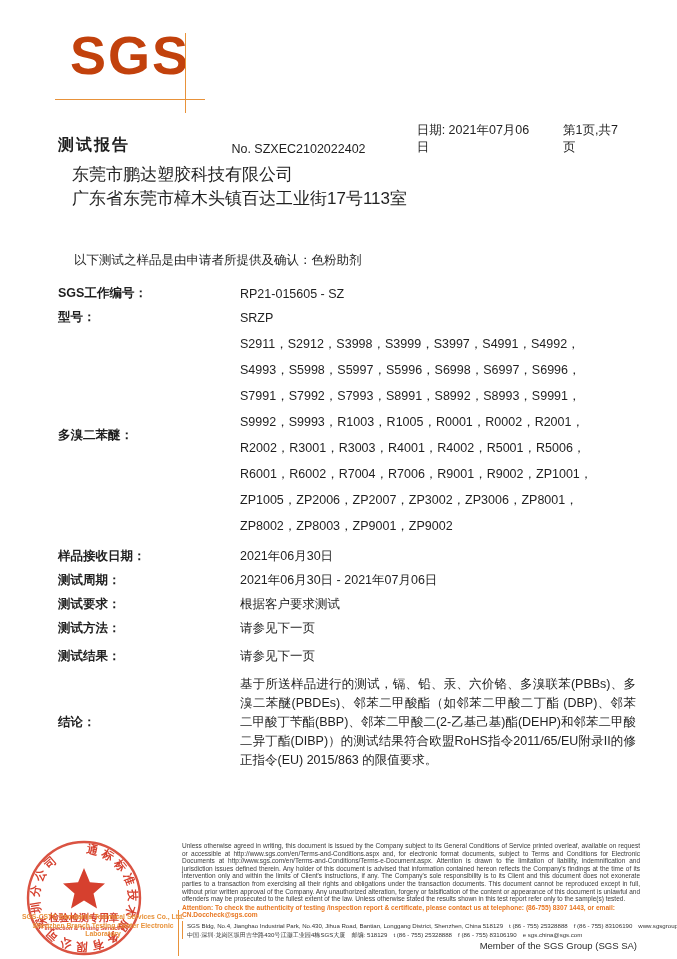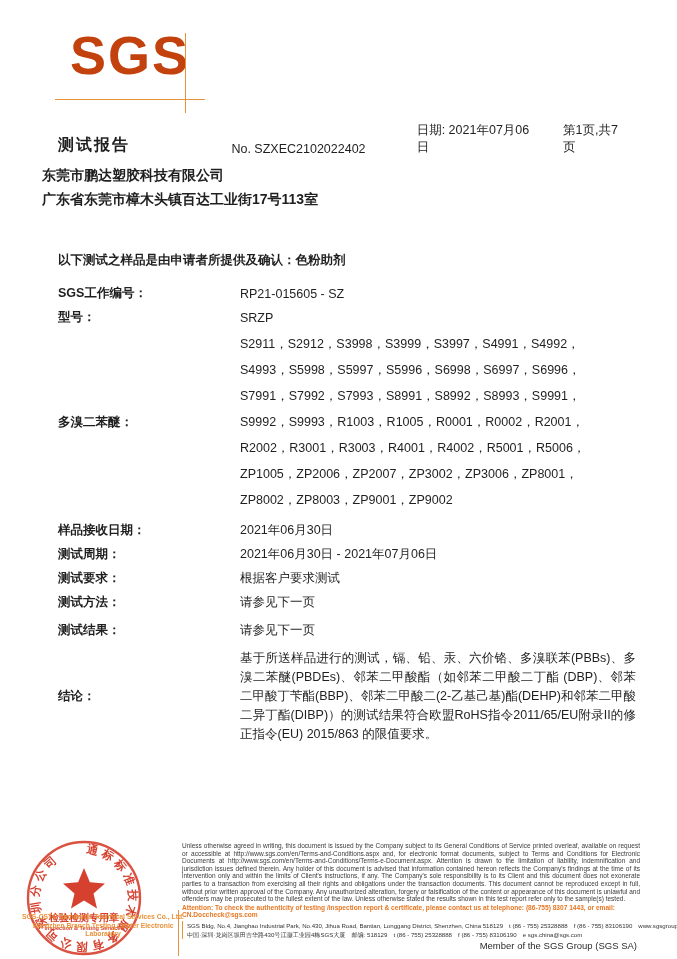--- a/index.html
+++ b/index.html
@@ -10,24 +10,24 @@
   
   .logo-text{position:absolute;left:70px;top:28px;font-size:54px;font-weight:800;
     color:#c2410c;letter-spacing:2px;line-height:1;}
   .logo-hline{position:absolute;left:55px;top:99px;width:150px;height:1px;background:#e8923a;}
   .logo-vline{position:absolute;left:185px;top:33px;width:1px;height:80px;background:#e8923a;}
   .title-row{position:absolute;left:58px;top:122px;width:562px;display:flex;align-items:flex-end;gap:28px;}
   .report-title{font-size:16px;font-weight:700;letter-spacing:2px;width:172px;}
   .report-no{font-size:12.5px;width:186px;}
   .report-date{font-size:12.5px;width:140px;}
   .report-pages{font-size:12.5px;margin-left:auto;}
-  .applicant{position:absolute;left:42px;top:163px;font-size:14px;font-weight:700;line-height:24px;}
+  .applicant{position:absolute;left:72px;top:163px;font-size:17px;font-weight:400;line-height:24px;}
   
   .body{position:absolute;left:58px;top:252px;width:578px;font-size:12.5px;}
-  .statement{margin-bottom:14px;font-weight:700;}
+  .statement{margin-bottom:14px;font-weight:400;margin-left:16px;}
   .frow{display:flex;align-items:center;margin-bottom:3px;min-height:21px;}
   .flabel{width:182px;flex:0 0 182px;font-weight:700;}
   .fvalue{flex:1;}
   .ref-line{line-height:26px;}
   .conclusion-row{margin-top:8px;}
   .conclusion-text{line-height:19px;text-align:justify;width:396px;}
   .gap-s{height:4px;}
   
   .footer{position:absolute;left:0;top:836px;width:677px;height:123px;}
   .stamp{position:absolute;left:24px;top:2px;width:120px;height:120px;}
@@ -77,20 +77,21 @@
     </div>
 
     <div class="frow">
       <span class="flabel" style="line-height:26px;">多溴二苯醚：</span>
       <span class="fvalue">
           <div class="ref-line">S2911，S2912，S3998，S3999，S3997，S4991，S4992，</div>
           <div class="ref-line">S4993，S5998，S5997，S5996，S6998，S6997，S6996，</div>
           <div class="ref-line">S7991，S7992，S7993，S8991，S8992，S8993，S9991，</div>
           <div class="ref-line">S9992，S9993，R1003，R1005，R0001，R0002，R2001，</div>
           <div class="ref-line">R2002，R3001，R3003，R4001，R4002，R5001，R5006，</div>
+          <div class="ref-line">R6001，R6002，R7004，R7006，R9001，R9002，ZP1001，</div>
           <div class="ref-line">ZP1005，ZP2006，ZP2007，ZP3002，ZP3006，ZP8001，</div>
           <div class="ref-line">ZP8002，ZP8003，ZP9001，ZP9002</div>
         </span>
     </div>
 
     <div class="gap-s"></div>
 
     <div class="frow">
       <span class="flabel">样品接收日期：</span>
       <span class="fvalue">2021年06月30日</span>

